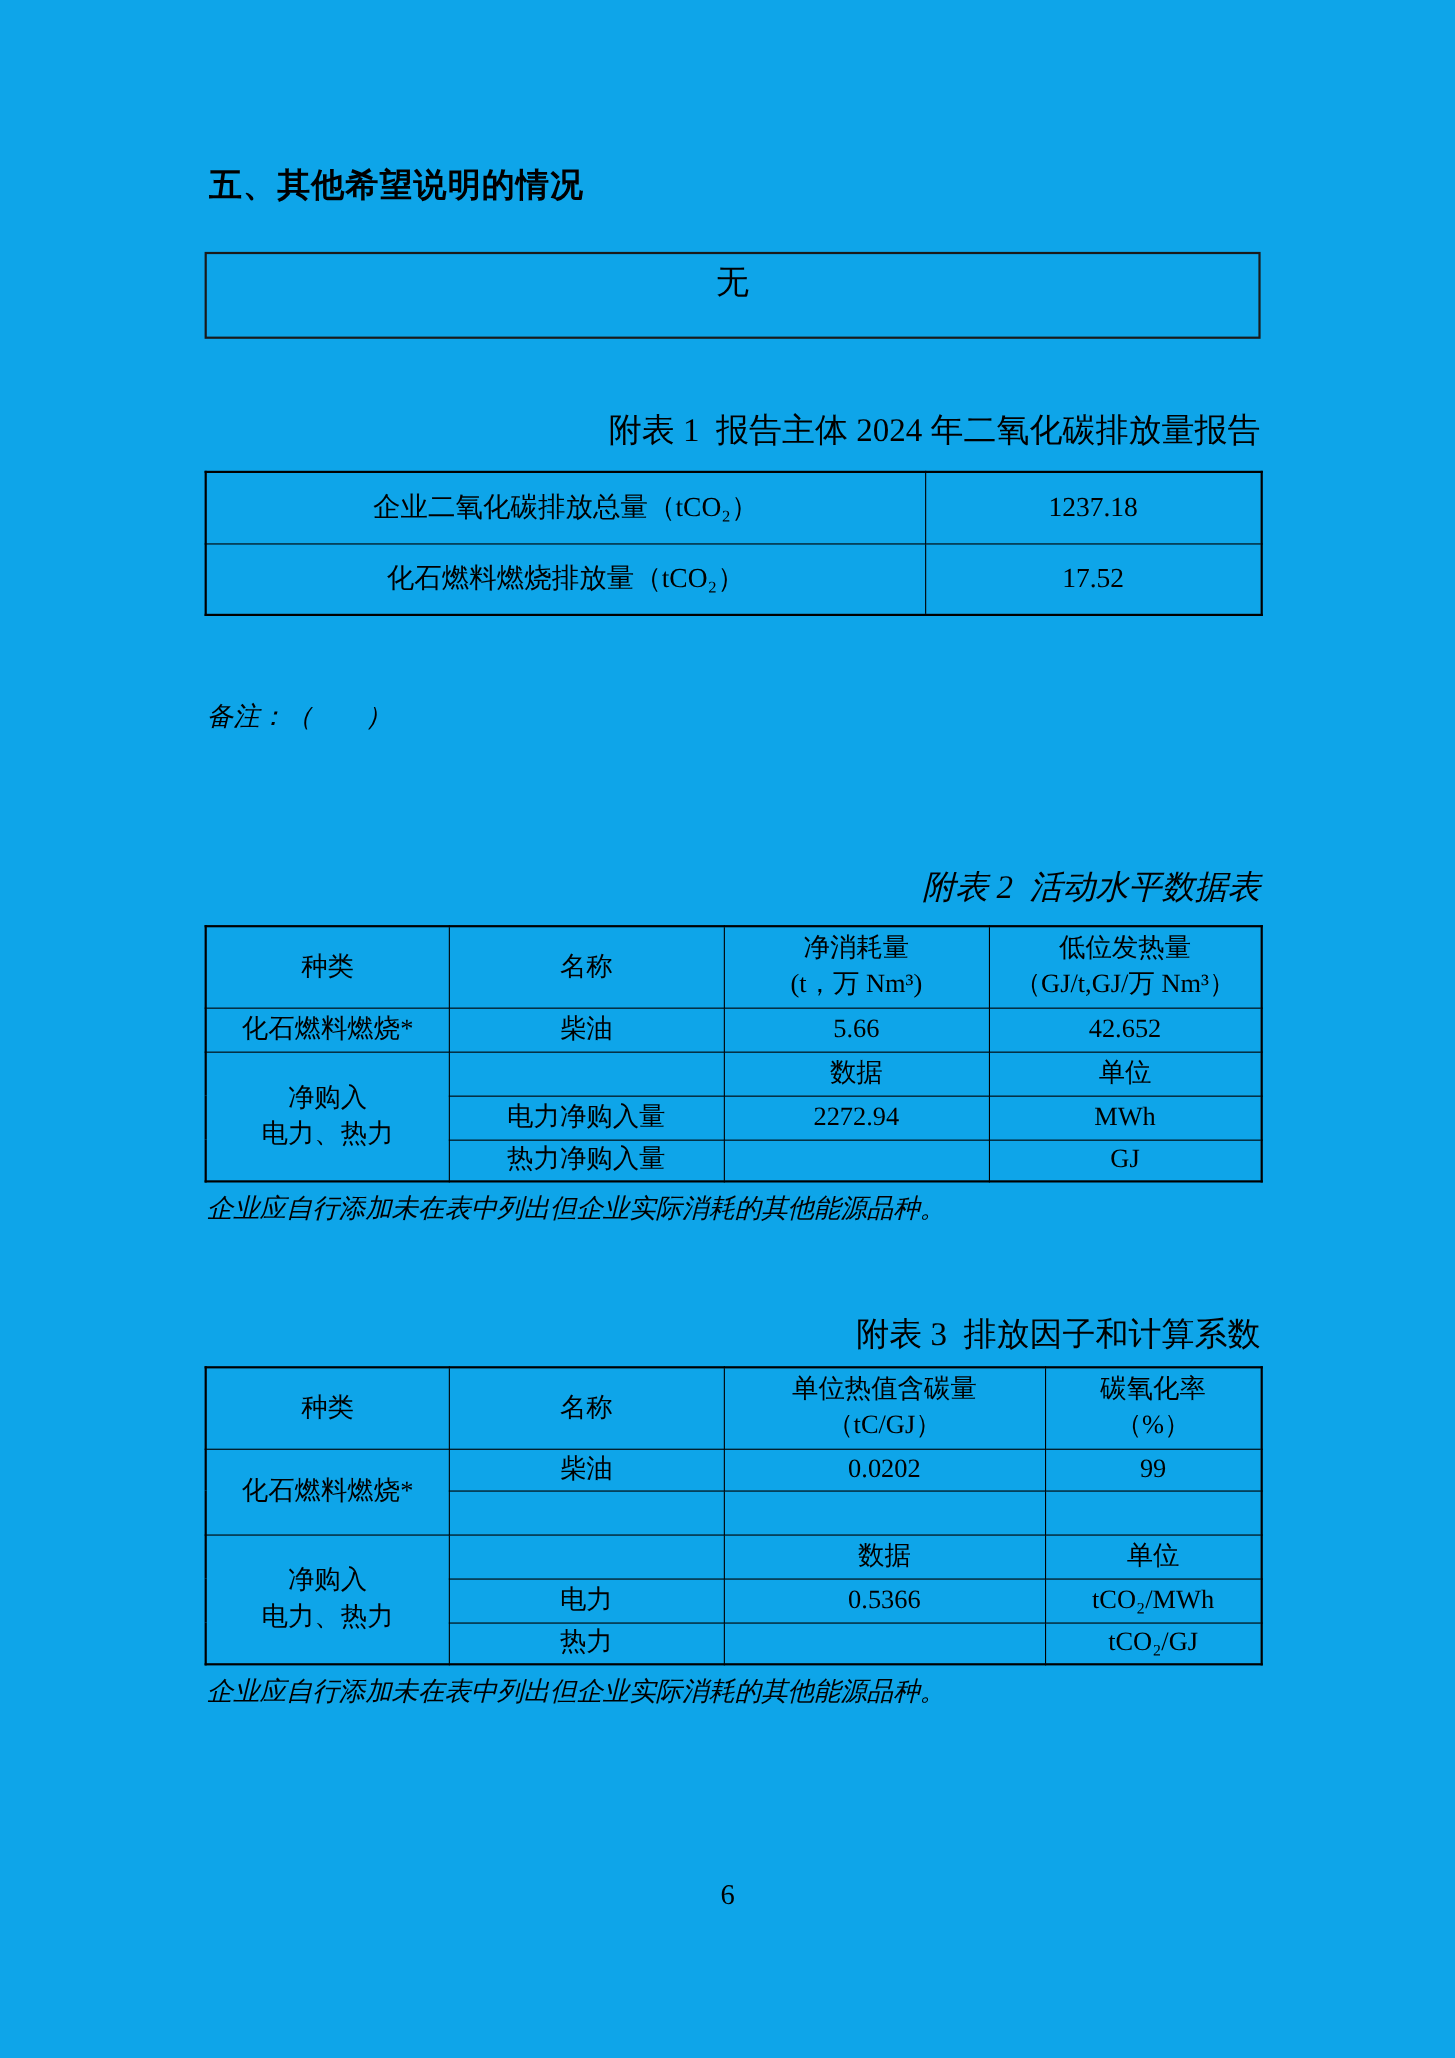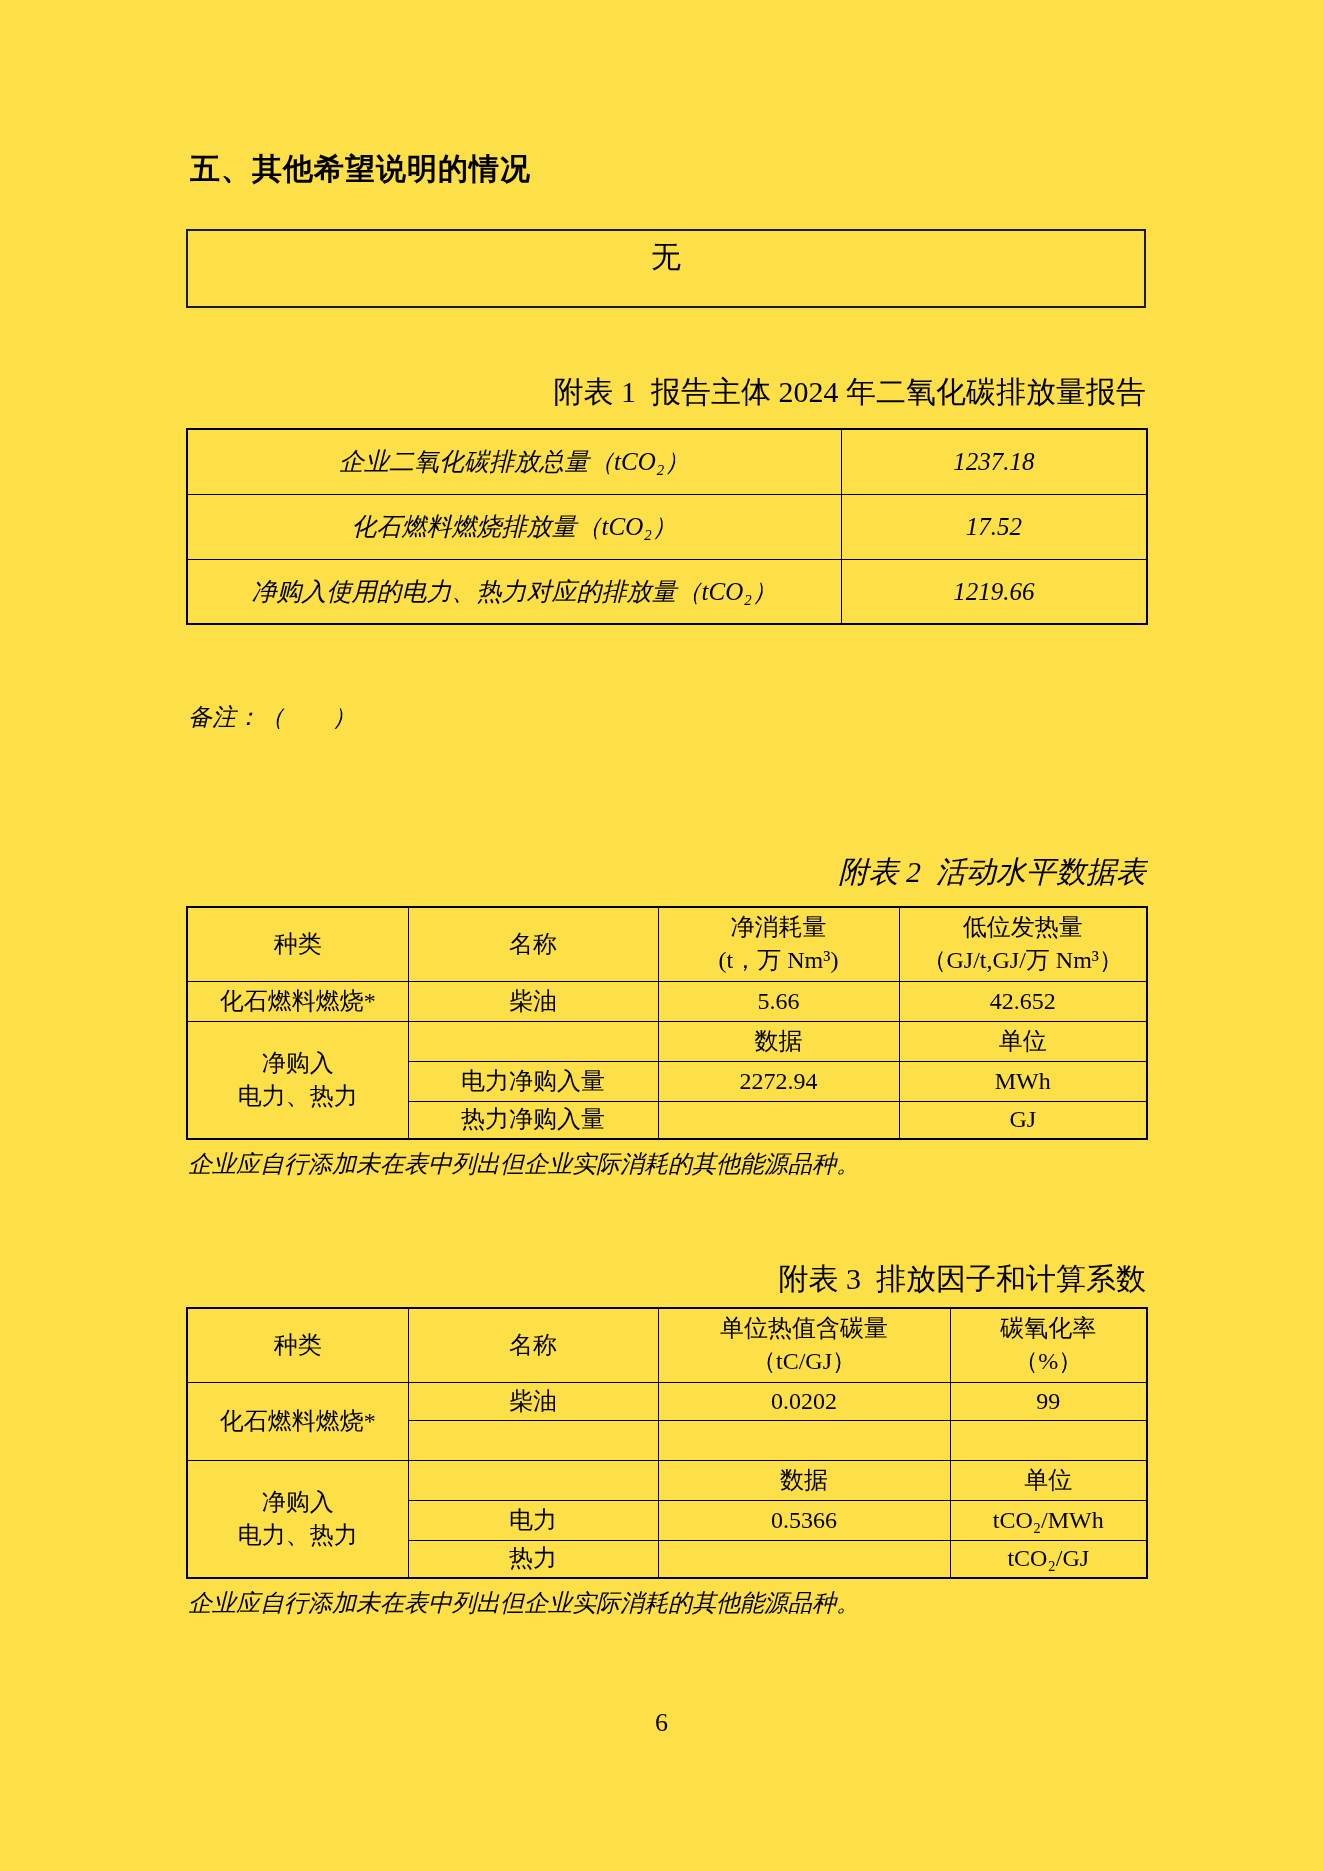--- a/index.html
+++ b/index.html
@@ -1,21 +1,21 @@
 <!DOCTYPE html>
 <html><head>
 <meta charset="utf-8">
 <style>
   * { margin: 0; padding: 0; box-sizing: border-box; }
   html, body { background: #ffffff; }
   .page {
     position: relative;
     width: 1323px;
     height: 1871px;
-    background: #fde047;
+    background: #0ea5e9;
     color: #000000;
     font-family: "Liberation Serif", "DejaVu Serif", serif;
     overflow: hidden;
   }
   .content {
     position: relative;
     margin-left: 186px;
     width: 960px;
   }
   .heading {
@@ -57,21 +57,21 @@
   td, th {
     border: 1.5px solid #000;
     text-align: center;
     vertical-align: middle;
     font-weight: normal;
     font-size: 24px;
     line-height: 33px;
     padding: 0 4px;
     overflow: hidden;
   }
-  .tbl1 { margin-top: 18px; font-style: italic; }
+  .tbl1 { margin-top: 18px; }
   .tbl1 td { height: 65px; font-size: 25px; }
   .tbl2 { margin-top: 16px; border-bottom-width: 2.5px; }
   .tbl3 { margin-top: 10px; border-bottom-width: 2.5px; }
   .hdr-row th { height: 74px; line-height: 33px; }
   .row-s td { height: 40px; }
   .row-xs td { height: 38px; }
   .two-line span { display: block; }
   .note {
     font-size: 24px;
     line-height: 33px;
@@ -112,24 +112,20 @@
         </colgroup>
       <tbody>
         <tr>
           <td>企业二氧化碳排放总量（tCO₂）</td>
           <td>1237.18</td>
         </tr>
         <tr>
           <td>化石燃料燃烧排放量（tCO₂）</td>
           <td>17.52</td>
         </tr>
-        <tr>
-          <td>净购入使用的电力、热力对应的排放量（tCO₂）</td>
-          <td>1219.66</td>
-        </tr>
       </tbody>
     </table>
 
     <div class="note note1">
       <div class="note-line">备注：（　　）</div>
     </div>
 
     <div class="tbl-title t2">附表 2  活动水平数据表</div>
 
     <table class="tbl2">

